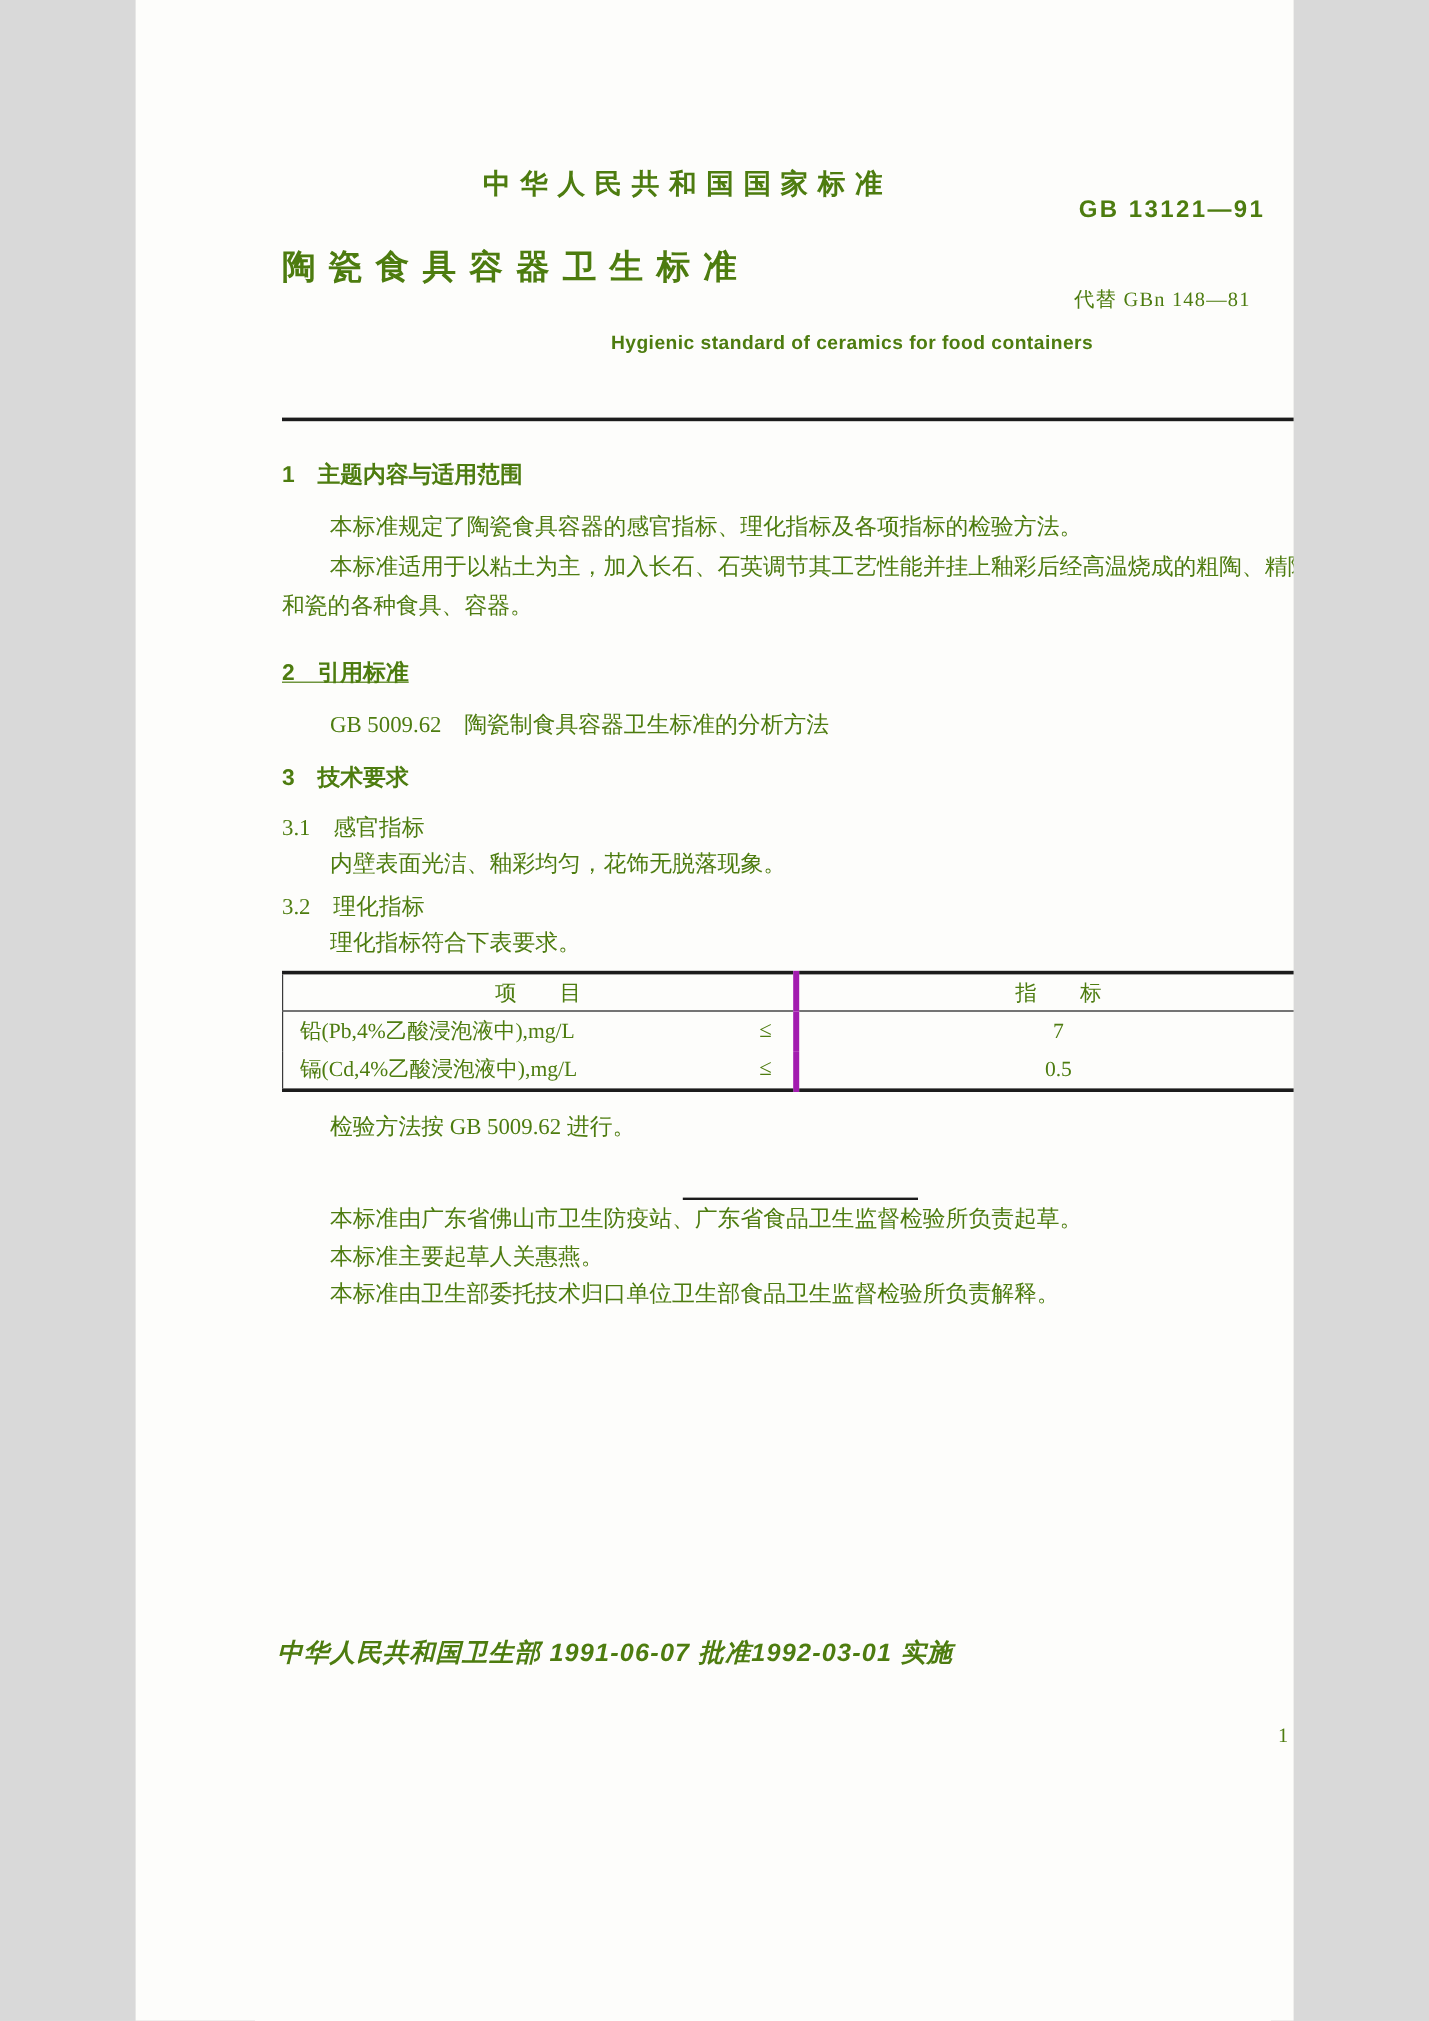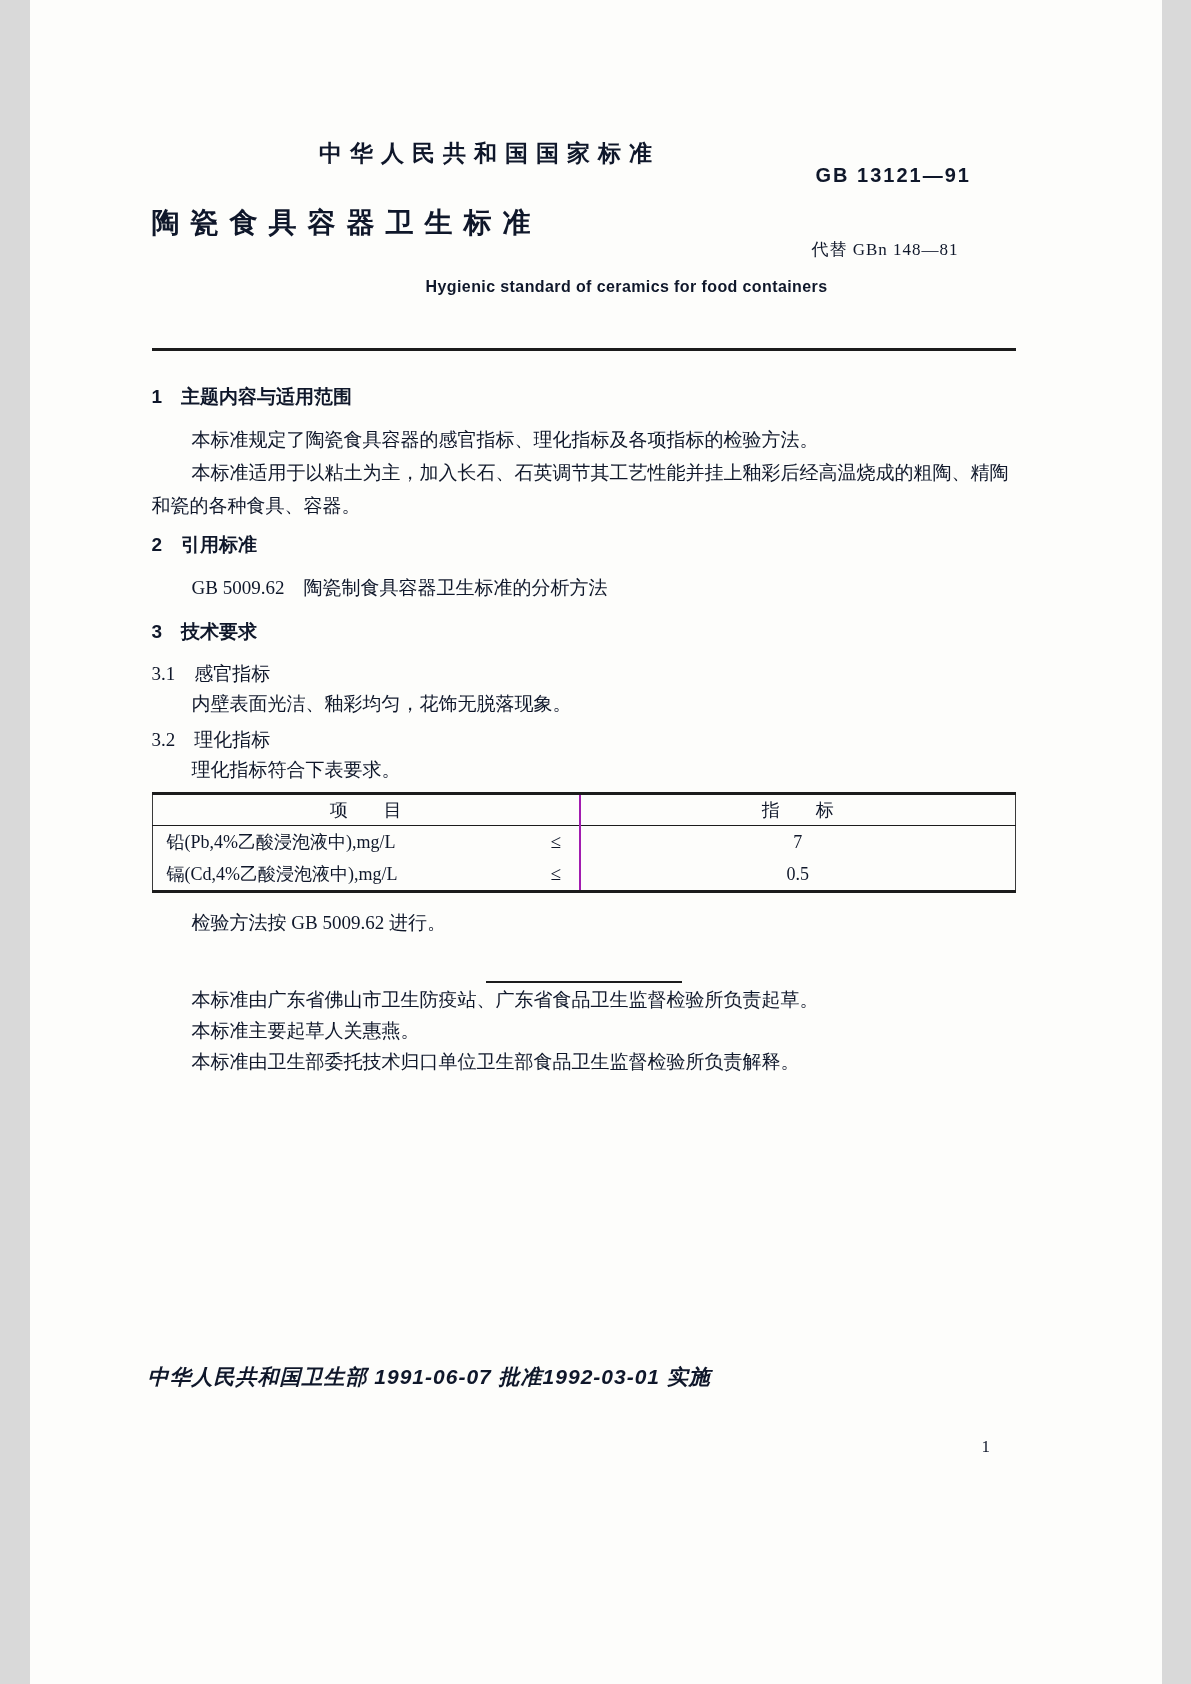--- a/index.html
+++ b/index.html
@@ -1,23 +1,23 @@
 <!DOCTYPE html>
 <html><head>
 <meta charset="utf-8">
 <style>
   * { box-sizing: border-box; }
   html, body { margin: 0; padding: 0; background: #d9d9d9; }
   .page {
     position: relative;
-    width: 1132px;
+    width: 965px;
     height: 1684px;
     margin: 0 auto;
     background: #fdfdfb;
-    color: #0f172a;
+    color: #4d7c0f;
     font-family: "Liberation Serif", "DejaVu Serif", serif;
     overflow: hidden;
   }
   .content {
     position: absolute;
     left: 122px;
     top: 138px;
     width: 864px;
   }
 
@@ -55,21 +55,21 @@
 
   
   .sec-h {
     font-family: "Liberation Sans", "DejaVu Sans", sans-serif;
     font-weight: bold; font-size: 19px; line-height: 26px;
   }
   .sec1-h { margin-top: 33px; }
   .para { font-size: 19px; line-height: 33px; }
   .indent { text-indent: 2.1em; }
   .p1 { margin-top: 13px; }
-  .sec2-h { margin-top: 10px; }
+  .sec2-h { margin-top: 27px; text-decoration: underline; }
   .ref-line { margin-top: 13px; margin-left: 40px; font-size: 19px; line-height: 33px; }
   .sec3-h { margin-top: 15px; }
   .sub-h { margin-top: 14px; font-size: 19px; line-height: 30px; }
   .sub-h2 { margin-top: 6px; }
   .sub-text { margin-left: 40px; font-size: 19px; line-height: 30px; }
   .sec4-h { margin-top: 10px; }
   .p4 { margin-top: 13px; margin-left: 40px; }
 
   
   .spec-table {
@@ -82,21 +82,21 @@
     border-left: 1px solid #3a3a3a;
     border-right: 1px solid #3a3a3a;
   }
   .spec-table th {
     height: 32px; font-weight: normal; text-align: center; padding: 0;
     border-bottom: 1px solid #1c1c1c;
   }
   .spec-table td { height: 33px; padding: 0; }
   .col-item { width: 49.6%; }
   .col-val { width: 50.4%; }
-  .cell-divider { border-right: 2px solid #a21caf; }
+  .cell-divider { border-right: 5px solid #a21caf; }
   .t-item-inner {
     display: flex; justify-content: space-between; align-items: center;
     padding: 0 18px 0 14px;
   }
   .t-rel { font-size: 19px; }
   .t-val { text-align: center; }
 
   
   .mini-rule {
     width: 196px; margin: 42px auto 0;

